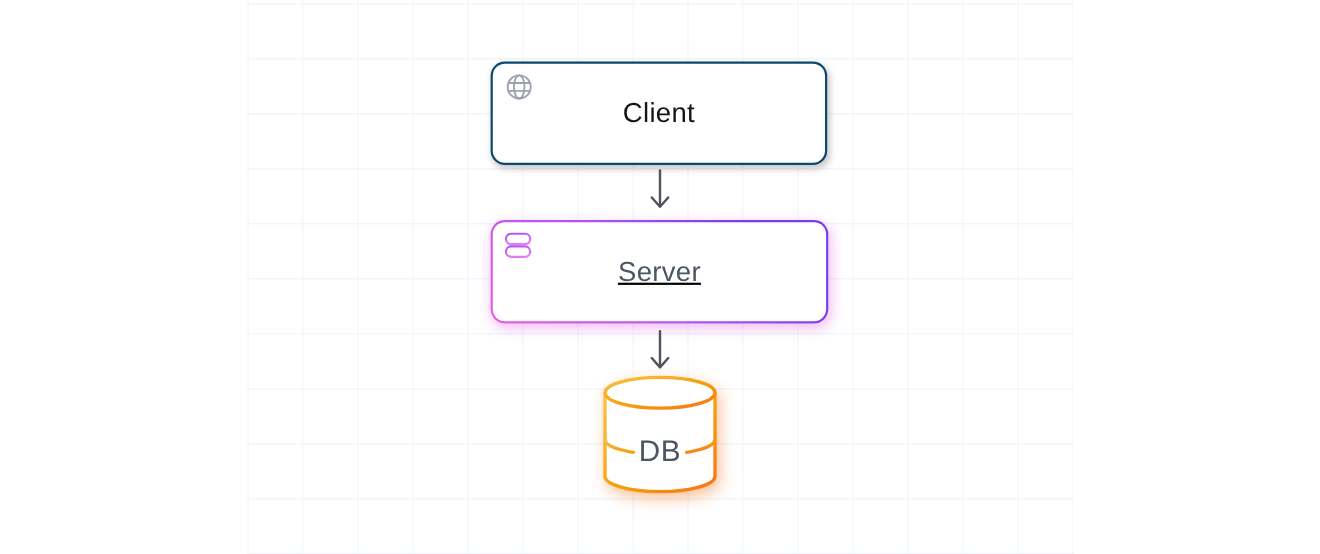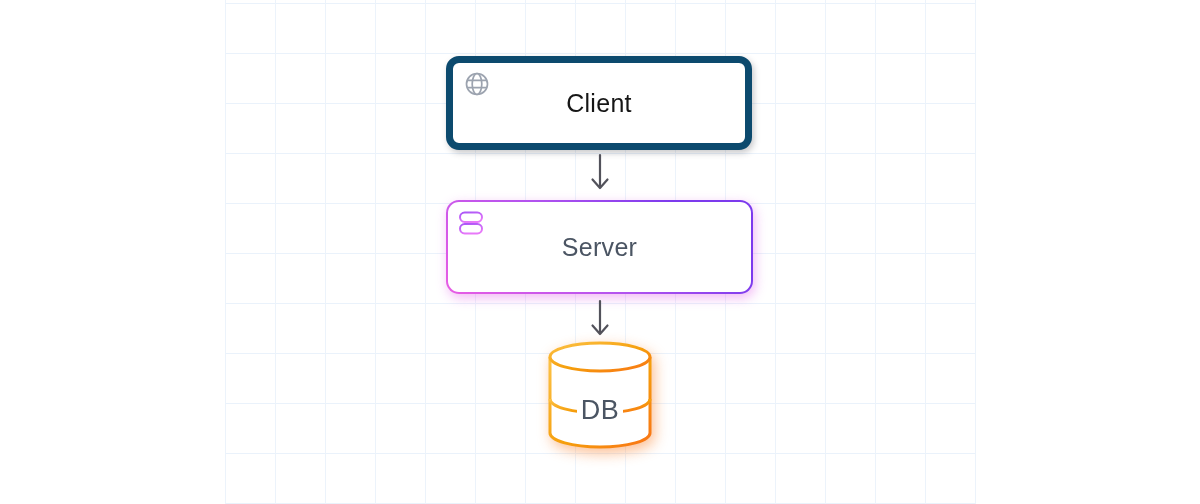--- a/index.html
+++ b/index.html
@@ -18,39 +18,40 @@
     background-image:
       linear-gradient(to right,#ecf3fb 1px,transparent 1px),
       linear-gradient(to bottom,#eaf2fb 1px,transparent 1px);
     background-size:50px 50px;
     background-position:0 3px;
   }
   .node-client{
     position:absolute;left:446px;top:56px;width:306px;height:94px;
     box-sizing:border-box;
     background:#ffffff;
-    border:7px solid #0c4a6e;
+    border:2px solid #0c4a6e;
     border-radius:13px;
     box-shadow:2px 3px 6px rgba(60,60,70,0.28);
     display:flex;align-items:center;justify-content:center;
   }
   .node-client .label{
     font-size:25px;color:#161616;letter-spacing:0.3px;
   }
   .node-icon{
     position:absolute;left:11px;top:8px;width:26px;height:26px;
     display:block;
   }
   .server-border{
     position:absolute;left:446px;top:200px;width:307px;height:94px;
     box-sizing:border-box;
     padding:2px;
     border-radius:13px;
     background:linear-gradient(45deg,#e85ce4 0%,#b253ef 45%,#7c3aed 80%);
     box-shadow:2px 4px 12px rgba(222,82,230,0.40);
+    text-decoration:underline;
   }
   .server-inner{
     position:relative;width:100%;height:100%;
     box-sizing:border-box;
     background:#ffffff;border-radius:11px;
     display:flex;align-items:center;justify-content:center;
   }
   .server-inner .label{
     font-size:25px;color:#4b5563;letter-spacing:0.3px;
   }

